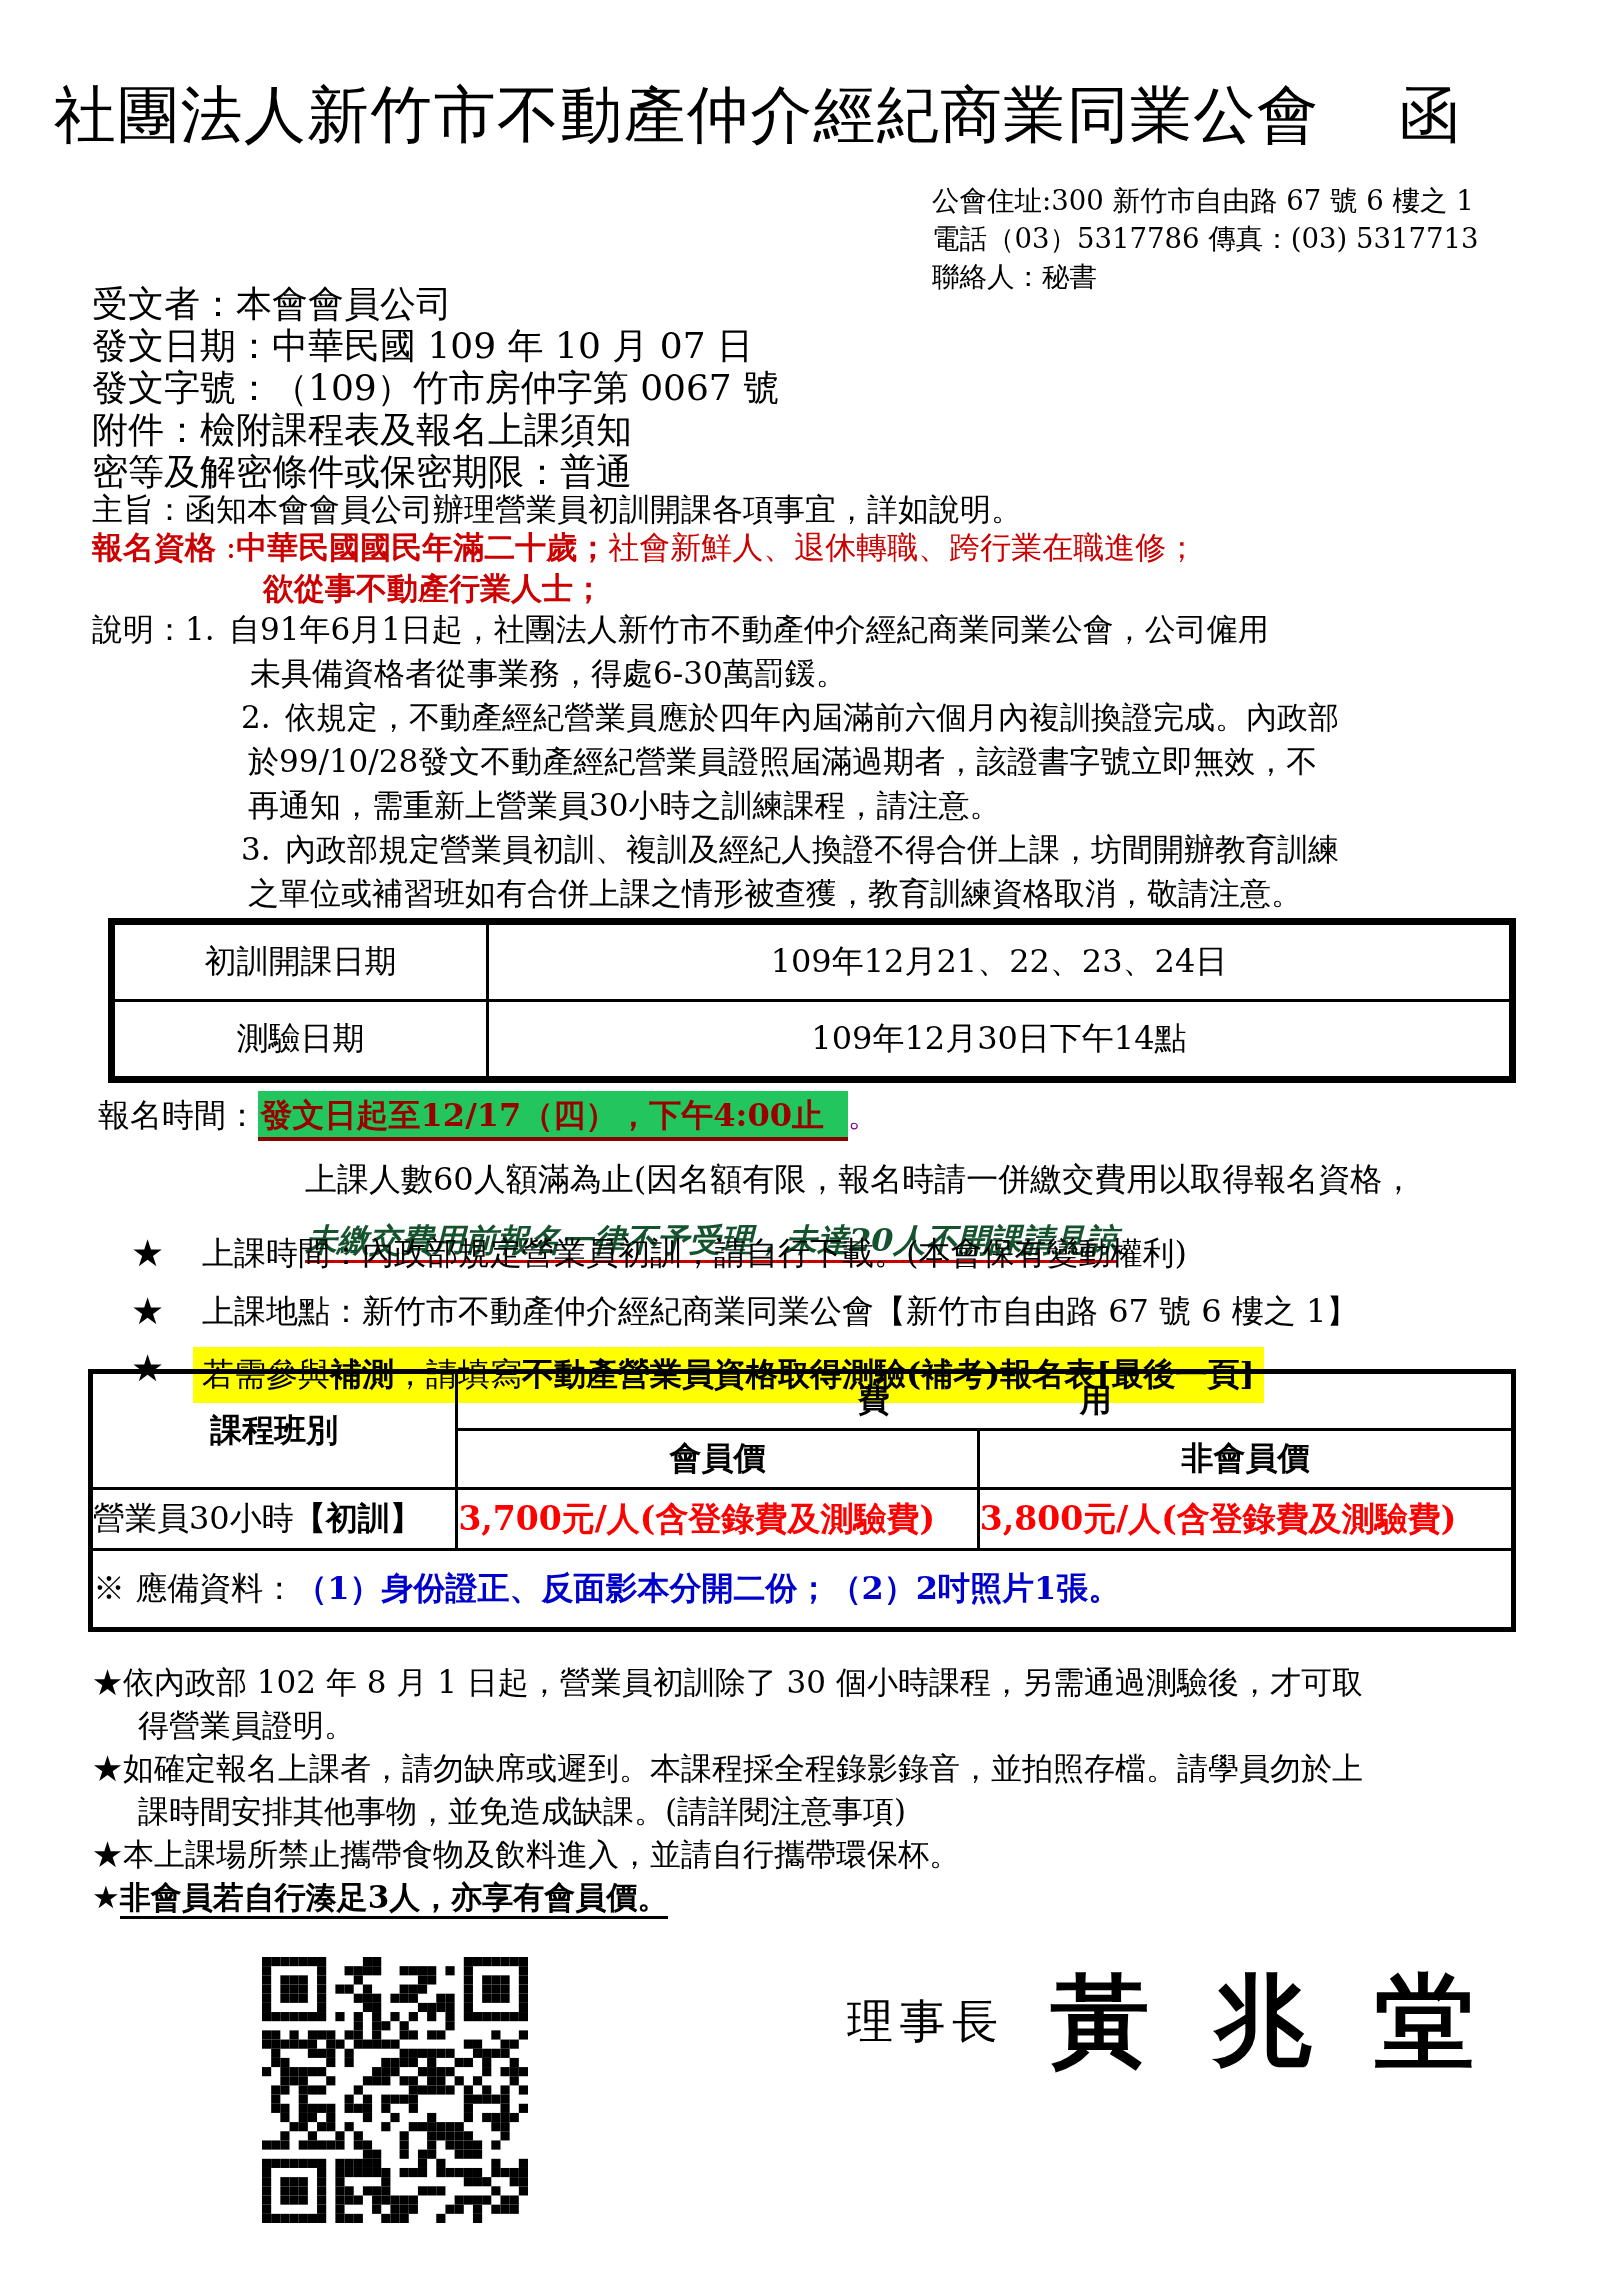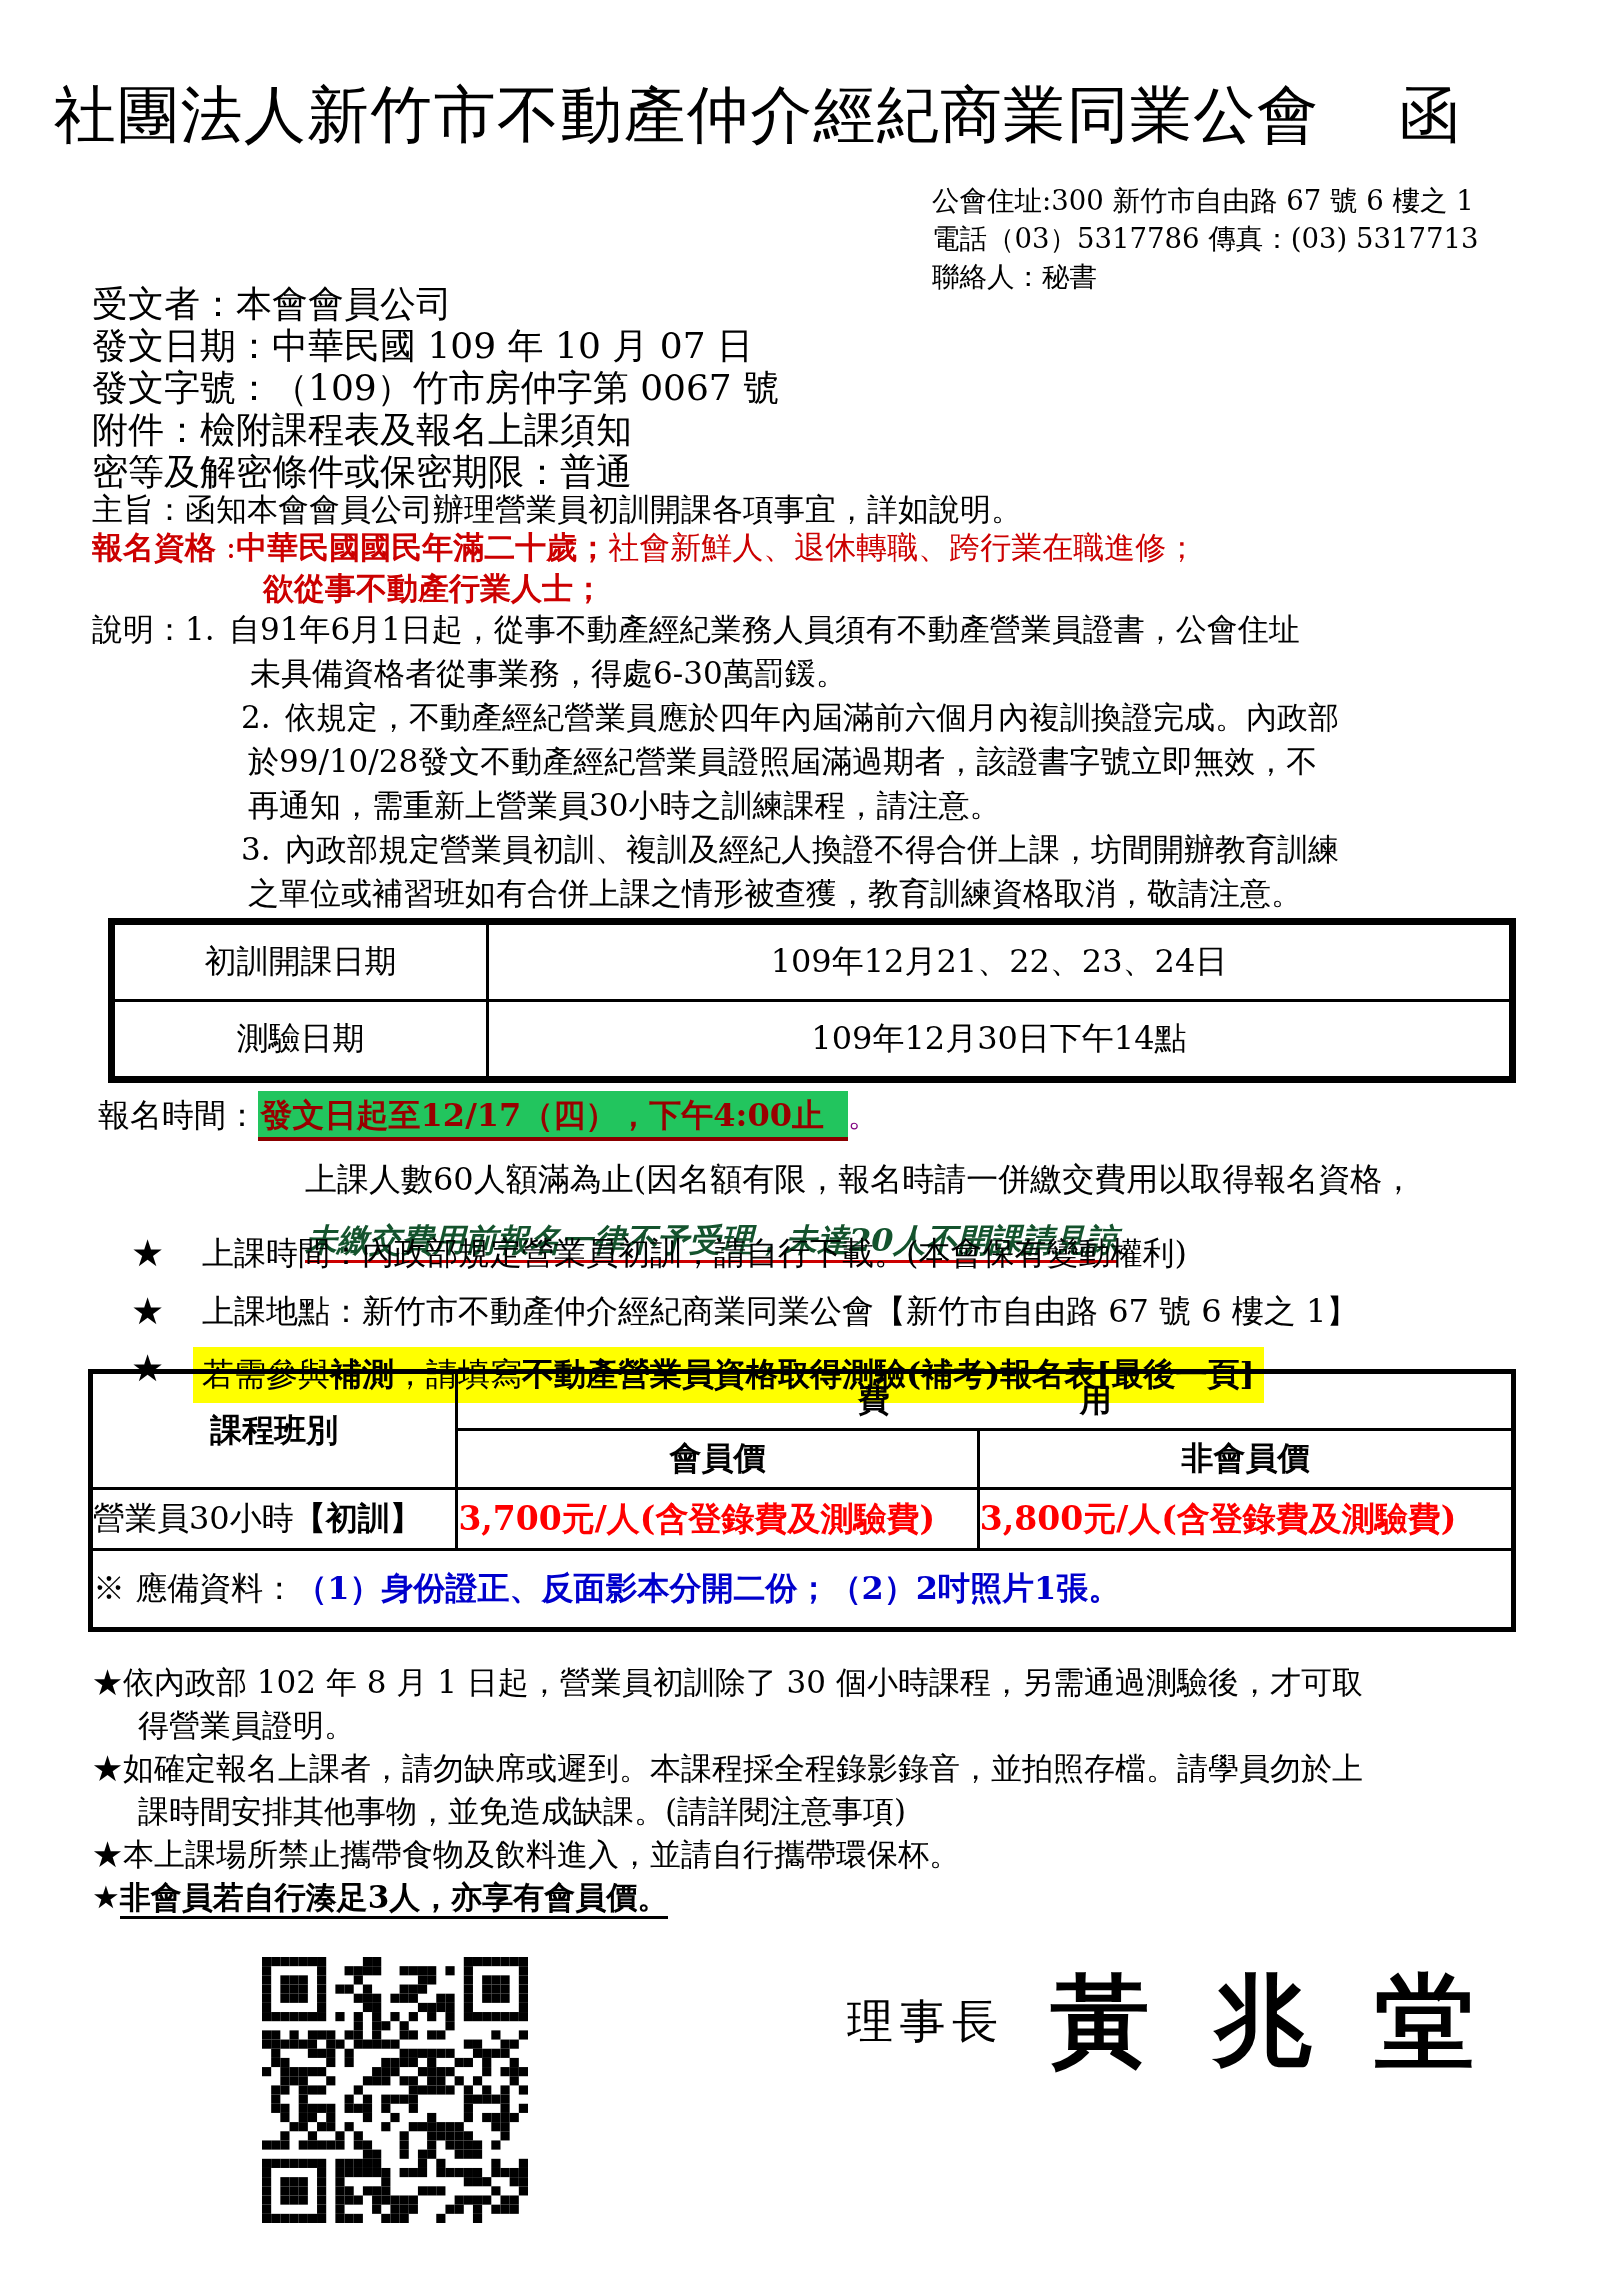--- a/index.html
+++ b/index.html
@@ -100,21 +100,21 @@
   </div>
 
   <div class="subject">主旨：函知本會會員公司辦理營業員初訓開課各項事宜，詳如說明。</div>
 
   <div class="qual">
     <div><span class="b">報名資格</span><span> :</span><span class="b">中華民國國民年滿二十歲；</span><span>社會新鮮人、退休轉職、跨行業在職進修；</span></div>
     <div class="qual-l2">欲從事不動產行業人士；</div>
   </div>
 
   <div class="explain">
-    <div><span>說明：</span><span>1.</span><span class="sp"></span><span>自91年6月1日起，從事不動產經紀業務人員須有不動產營業員證書，公會住址</span></div>
+    <div><span>說明：</span><span>1.</span><span class="sp"></span><span>自91年6月1日起，社團法人新竹市不動產仲介經紀商業同業公會，公司僱用</span></div>
     <div class="ind-a">未具備資格者從事業務，得處6-30萬罰鍰。</div>
     <div class="ind-b"><span>2.</span><span class="sp"></span><span>依規定，不動產經紀營業員應於四年內屆滿前六個月內複訓換證完成。內政部</span></div>
     <div class="ind-c">於99/10/28發文不動產經紀營業員證照屆滿過期者，該證書字號立即無效，不</div>
     <div class="ind-c">再通知，需重新上營業員30小時之訓練課程，請注意。</div>
     <div class="ind-b"><span>3.</span><span class="sp"></span><span>內政部規定營業員初訓、複訓及經紀人換證不得合併上課，坊間開辦教育訓練</span></div>
     <div class="ind-c">之單位或補習班如有合併上課之情形被查獲，教育訓練資格取消，敬請注意。</div>
   </div>
 
   <table class="sched">
     <tbody>

